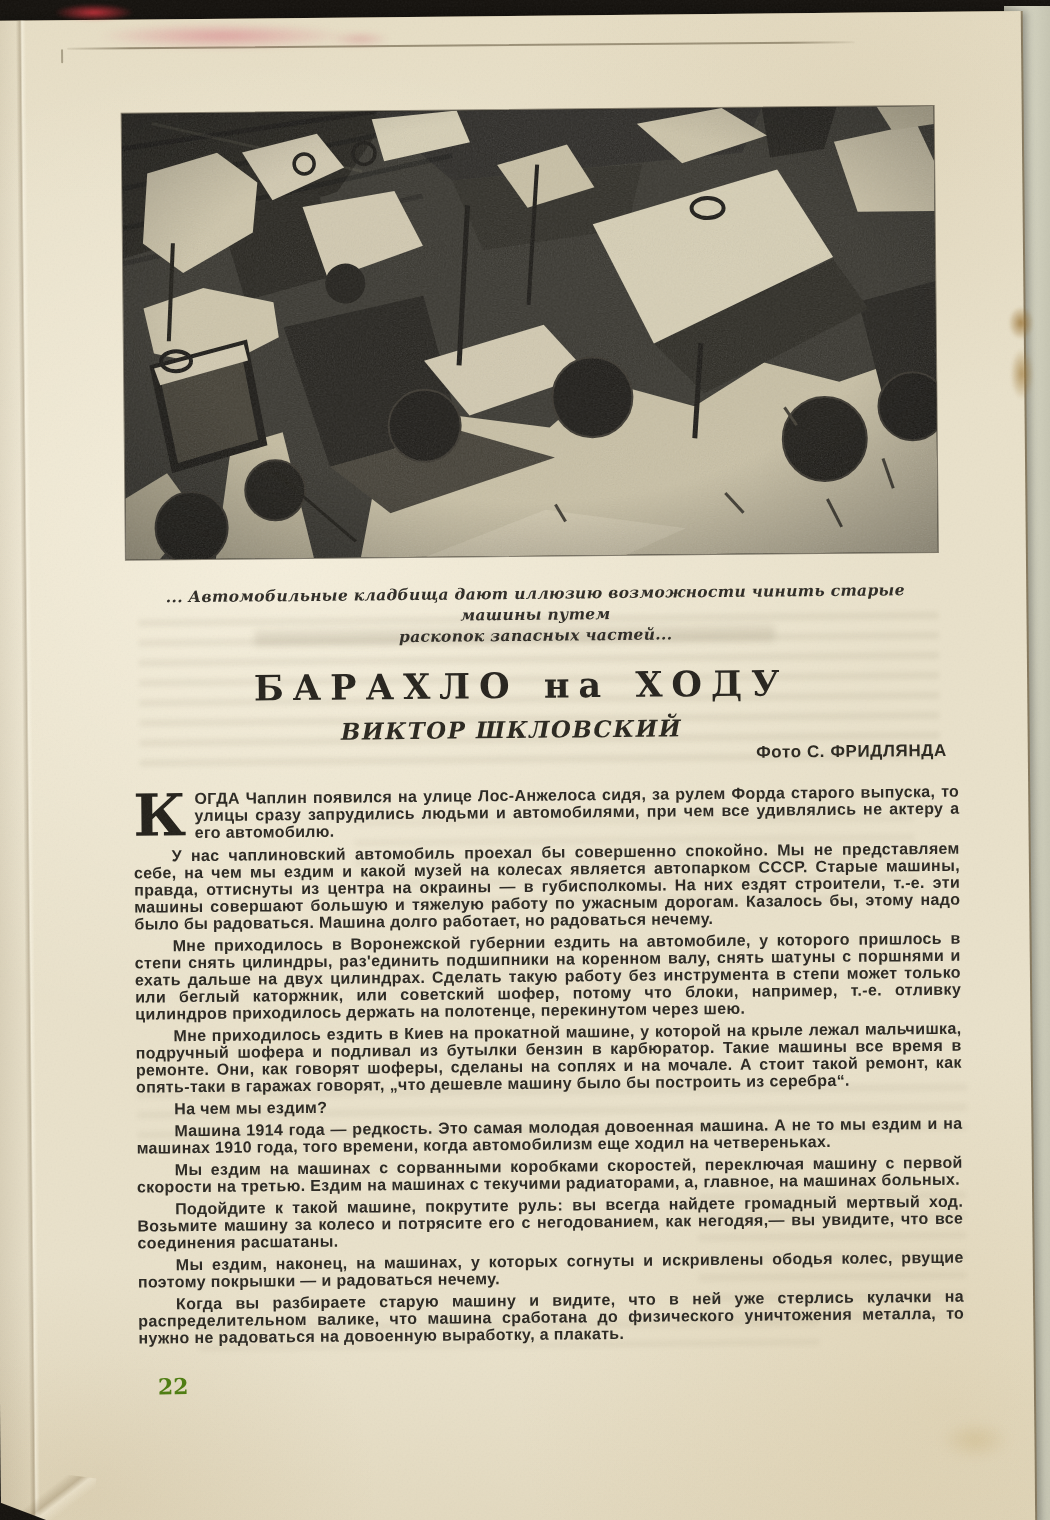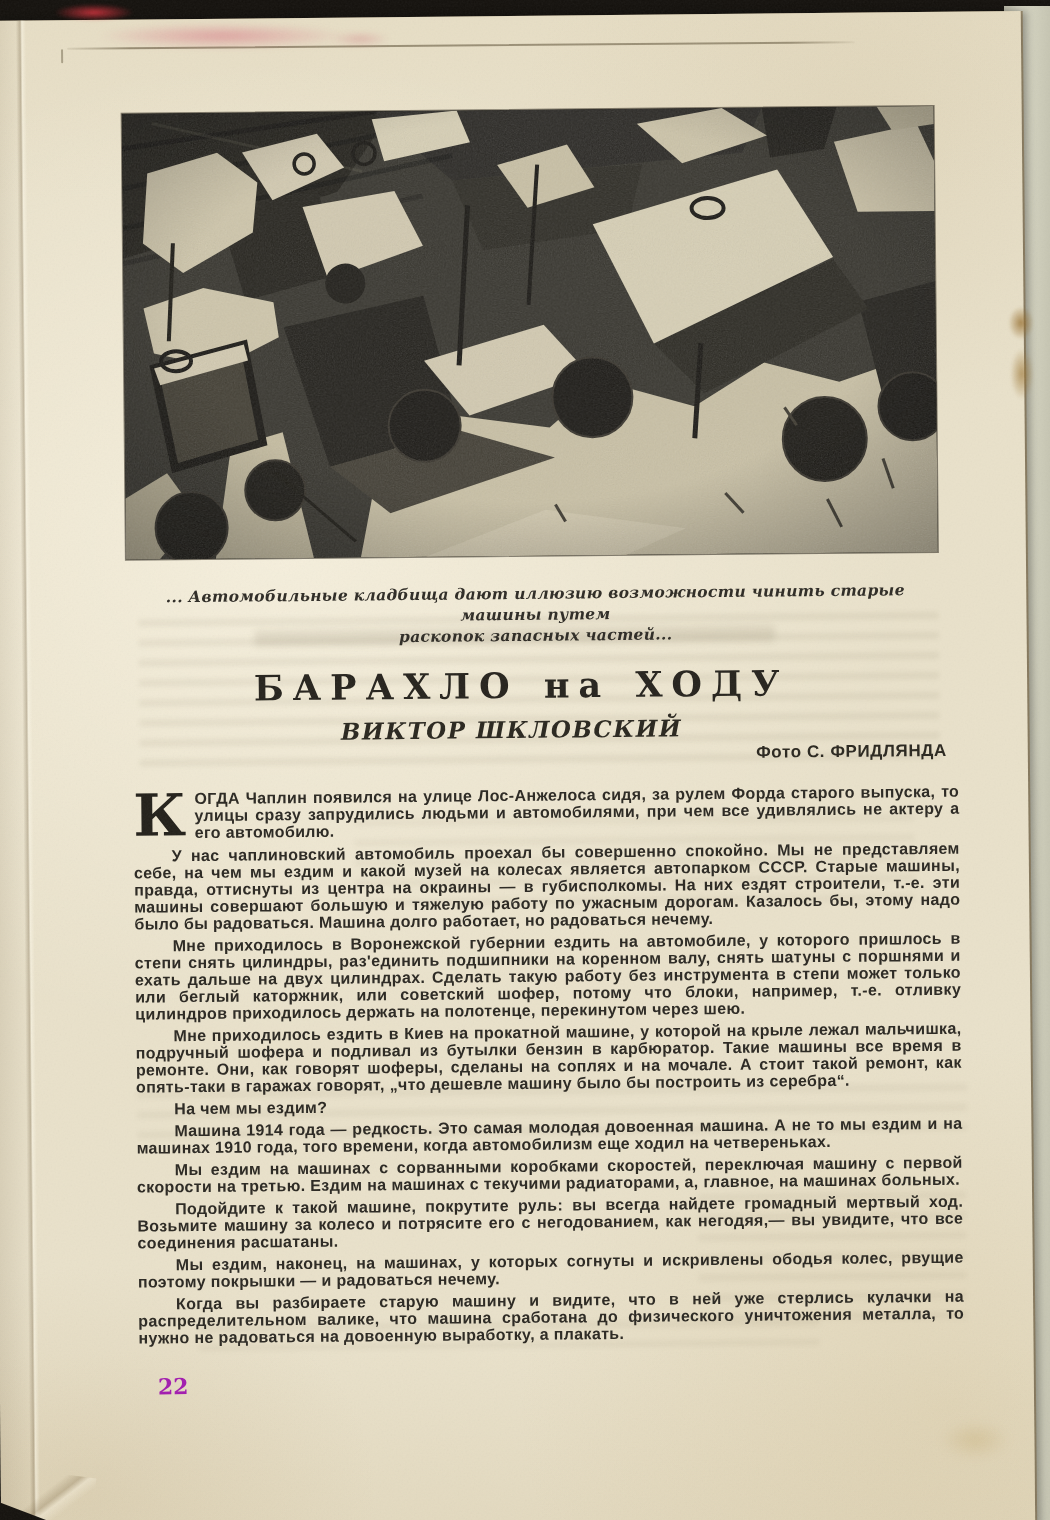--- a/index.html
+++ b/index.html
@@ -181,21 +181,21 @@
   .dropcap {
     float:left;
     font-family:"DejaVu Serif", serif;
     font-weight:700; font-size:58px; line-height:47px;
     padding:2px 8px 0 0;
     color:#23201a;
   }
 
   .pagenum {
     position:absolute; left:158px; top:1354px;
-    font-size:22px; font-weight:700; color:#a21caf; z-index:3;
+    font-size:22px; font-weight:700; color:#4d7c0f; z-index:3;
     font-family:"DejaVu Serif", serif;
   }
 
   
   .grain-overlay {
     position:absolute; left:0; top:0; z-index:50;
     pointer-events:none; opacity:.06;
   }
 </style>
 </head>

